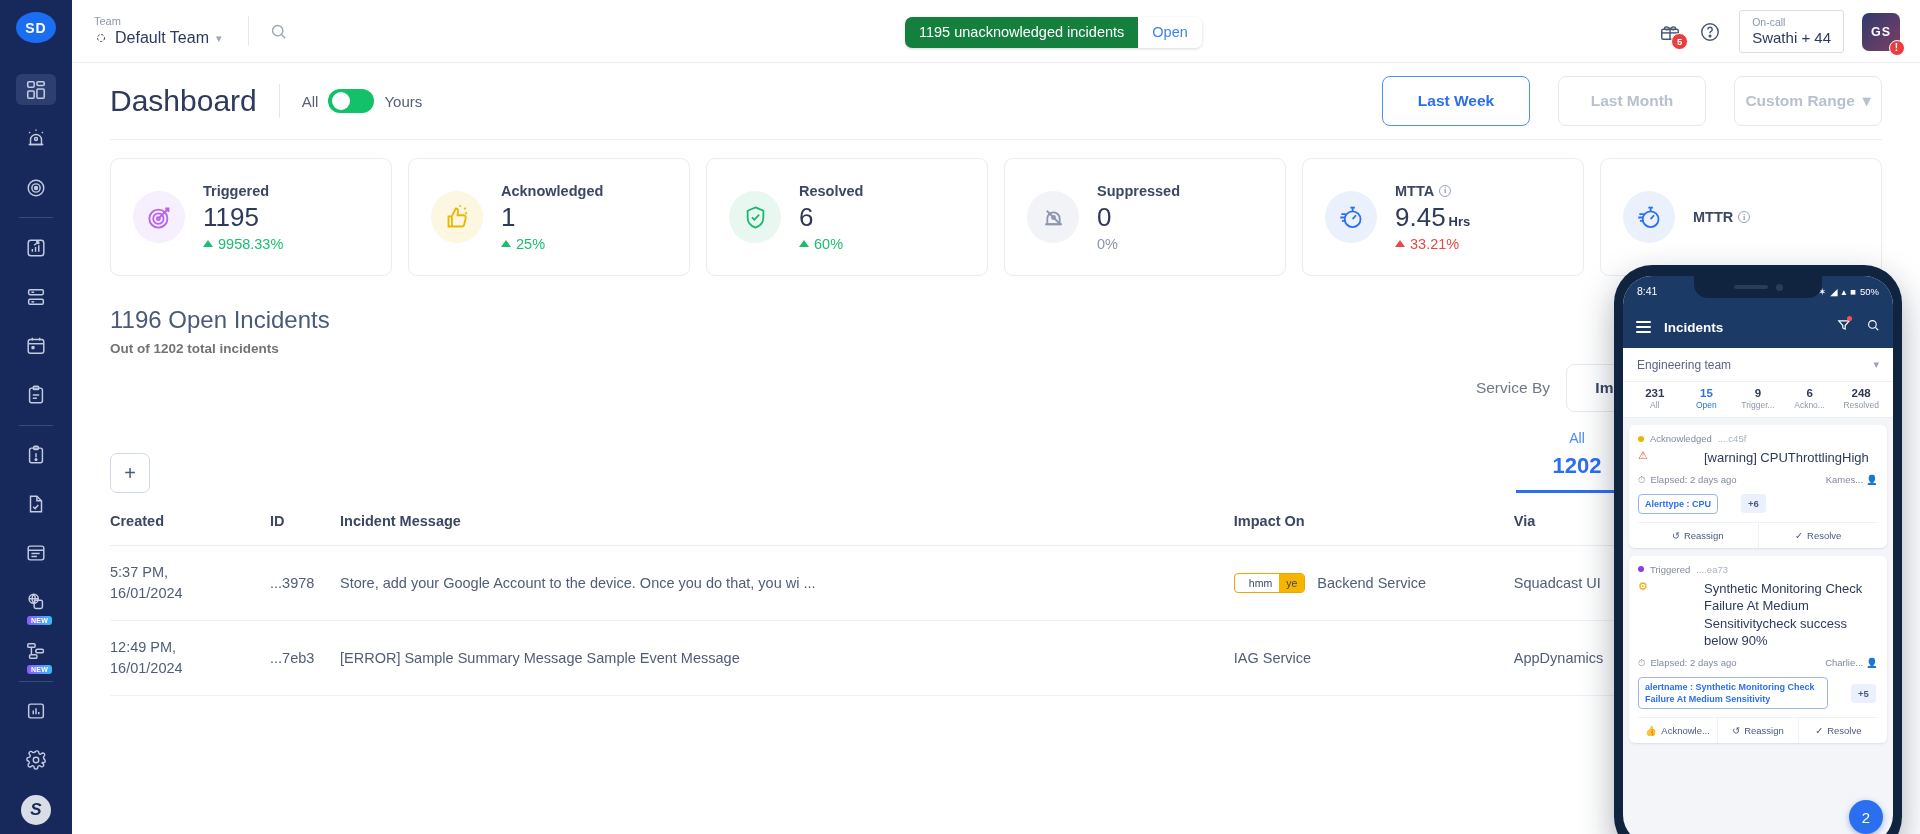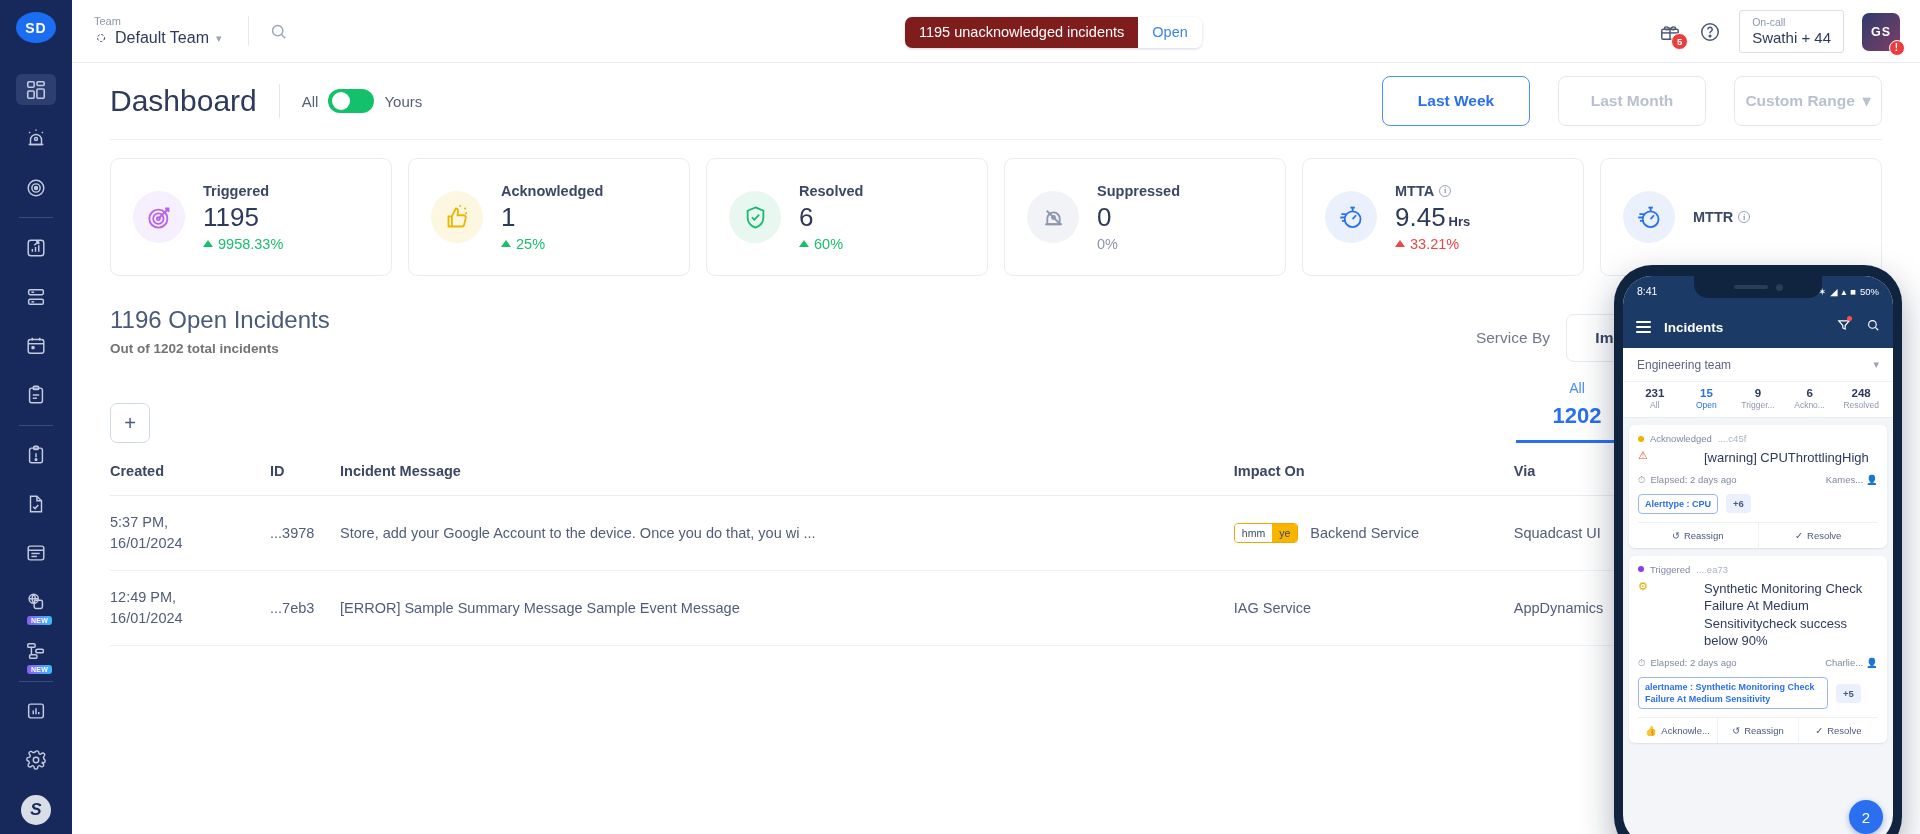--- a/index.html
+++ b/index.html
@@ -69,21 +69,21 @@
   .topbar-divider { width: 1px; height: 30px; background: #e6e9f0; margin: 0 20px 0 26px; }
   .search-icon-top { color:#9aa4ba; display:flex; }
 
   .banner {
     position: absolute; left: 833px; top: 17px;
     display: flex; align-items: stretch;
     border-radius: 7px; overflow: hidden;
     box-shadow: 0 1px 3px rgba(40,30,80,.18);
   }
   .banner-text {
-    background: #7f1d1d; color: #ffffff;
+    background: #15803d; color: #ffffff;
     font-size: 14.5px; padding: 7px 14px 8px;
     display: flex; align-items: center; white-space: nowrap;
   }
   .banner-action {
     background: #ffffff; color: #3b82f6;
     font-size: 14.5px; padding: 7px 14px 8px;
     display: flex; align-items: center;
   }
 
   .topbar-right {
@@ -166,21 +166,21 @@
   .card-value { font-size: 26px; color:#2e3a59; display:flex; align-items:baseline; gap:3px; }
   .card-value .unit { font-size: 13px; font-weight: bold; color:#2e3a59; }
   .card-delta { font-size: 14.5px; display:flex; align-items:center; gap:5px; }
   .card-delta.up { color:#18bf6d; }
   .card-delta.down { color:#ec4646; }
   .card-delta.flat { color:#8d97ac; }
   .tri { width:0;height:0;border-left:5px solid transparent;border-right:5px solid transparent; }
   .tri.up { border-bottom:7px solid currentColor; }
 
   
-  .inc-head { display:flex; align-items:flex-start; padding: 30px 0 0; }
+  .inc-head { display:flex; align-items:flex-start; padding: 30px 0 0; flex-direction: column; }
   .inc-title { font-size: 24px; color:#4a5a7a; font-weight: normal; }
   .inc-sub { font-size: 13.5px; color:#737373; font-weight: bold; margin-top: 7px; }
   .filter-area { margin-left:auto; display:flex; align-items:center; gap:16px; padding-top: 8px; }
   .filter-by-text { font-size: 15.5px; color:#6f7888; }
   .filter-btn {
     height: 48px; min-width: 150px; border-radius:8px;
     border:1px solid #e5e9f0; background:#fff;
     display:flex; align-items:center; justify-content:center; gap:10px;
     font-size:15.5px; font-weight:bold; color:#38455f;
   }
@@ -214,21 +214,21 @@
     border-bottom: 1px solid #eef1f6; vertical-align: middle;
   }
   td.created { color:#4a5a7a; width: 160px; line-height:1.45; }
   td.idcol { color:#4a5a7a; width: 70px; }
   td.msg { color:#515d77; line-height:1.45; padding-right: 120px; }
   td.impact { width: 280px; }
   td.via { width: 210px; color:#4a5a7a; }
   td.assigned { color:#4a5a7a; }
   .impact-wrap { display:flex; align-items:center; gap:12px; }
   .tag-pair { display:flex; border:1px solid #f0a500; border-radius:4px; overflow:hidden; flex:0 0 auto; }
-  .tag-k { background:#fff; color:#3b4763; font-size:10.5px; padding: 3px 7px; }
+  .tag-k { background:#fff; color:#3b4763; font-size:10.5px; padding: 3px 7px; margin-left: 7px; }
   .tag-v { background:#f7b500; color:#3b4763; font-size:10.5px; padding: 3px 7px; }
 
   
   .phone {
     position:absolute; right: 18px; top: 265px;
     width: 288px; height: 590px;
     background: #11243f;
     border-radius: 38px;
     padding: 11px 9px;
     box-shadow: 0 14px 34px rgba(15,28,55,.35);
@@ -282,21 +282,21 @@
   .inc-card { background:#fff; border-radius:6px; box-shadow: 0 1px 2px rgba(30,40,70,.10); padding: 8px 9px 0; }
   .inc-status { display:flex; align-items:center; gap:6px; font-size:9.5px; color:#7b welding; }
   .st-dot { width:6px;height:6px;border-radius:50%; }
   .inc-status-text { font-size:9.5px; color:#8089a0; }
   .inc-status-id { font-size:9.5px; color:#aab2c2; }
   .inc-msg-row { display:flex; gap:6px; margin-top:5px; }
   .inc-sev { flex:0 0 12px; font-size:11px; line-height:1.1; }
   .inc-msg-txt { font-size:13px; color:#2e3a59; font-weight:normal; line-height:1.35;padding-left:48px; }
   .inc-meta { display:flex; align-items:center; margin-top:7px; font-size:9.5px; color:#8089a0; gap:5px; }
   .inc-meta .who { margin-left:auto; display:flex; align-items:center; gap:3px; }
-  .inc-tags { display:flex; align-items:center; gap:8px; margin-top:8px; padding-bottom:8px; }
+  .inc-tags { display:flex; align-items:center; gap:23px; margin-top:8px; padding-bottom:8px; }
   .tag-o {
     border:1px solid #9db4f0; border-radius:4px; padding:3px 6px;
     font-size:9px; color:#2a6ff0; font-weight:bold; line-height:1.35; max-width: 190px;
   }
   .tag-plus { background:#eaf0fd; color:#4a5a7a; font-size:9.5px; font-weight:bold; padding:4px 7px; border-radius:4px; }
   .inc-actions { display:flex; border-top:1px solid #eef1f6; }
   .inc-action {
     flex:1; text-align:center; padding: 7px 0; font-size:9.5px; color:#4a5a7a;
     display:flex; align-items:center; justify-content:center; gap:4px;
     border-right:1px solid #eef1f6; white-space:nowrap; overflow:hidden;

